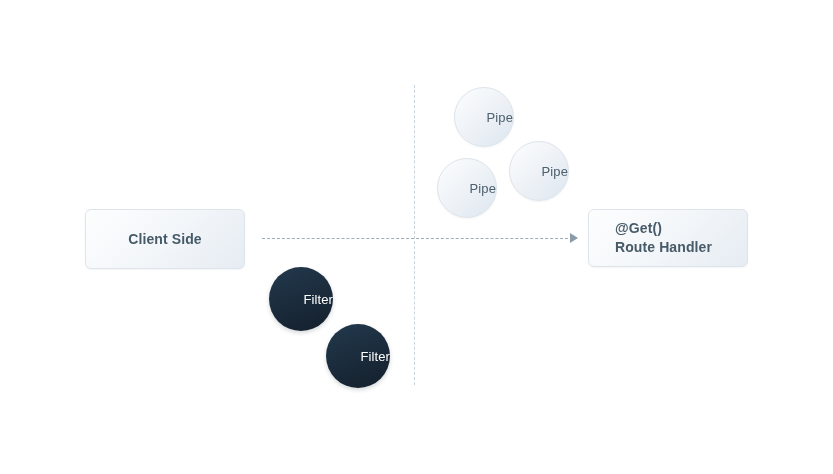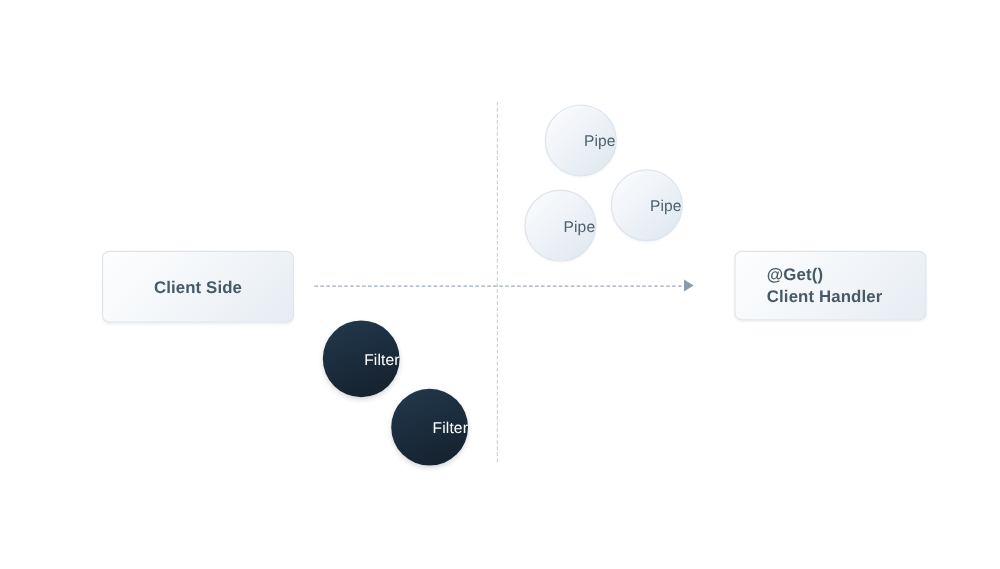--- a/index.html
+++ b/index.html
@@ -37,21 +37,20 @@
     line-height: 1.35;
   }
   .node-box.center-text {
     justify-content: center;
     text-align: center;
   }
   .node-box.left-text {
     justify-content: flex-start;
     padding-left: 26px;
     text-align: left;
-    margin-left: 24px;
   }
   .box-lines {
     display: block;
   }
   .box-line {
     display: block;
     white-space: nowrap;
   }
 
   #client-side-box {
@@ -137,21 +136,21 @@
   <div id="flow-arrow-line"></div>
   <div id="flow-arrow-head"></div>
 
   <div id="client-side-box" class="node-box center-text">
     <span class="box-line">Client Side</span>
   </div>
 
   <div id="route-handler-box" class="node-box left-text">
     <span class="box-lines">
       <span class="box-line">@Get()</span>
-      <span class="box-line">Client Handler</span>
+      <span class="box-line">Route Handler</span>
     </span>
   </div>
 
   <div id="pipe-top" class="circle pipe">
     <span>Pipe</span>
   </div>
   <div id="pipe-right" class="circle pipe">
     <span>Pipe</span>
   </div>
   <div id="pipe-left" class="circle pipe">

